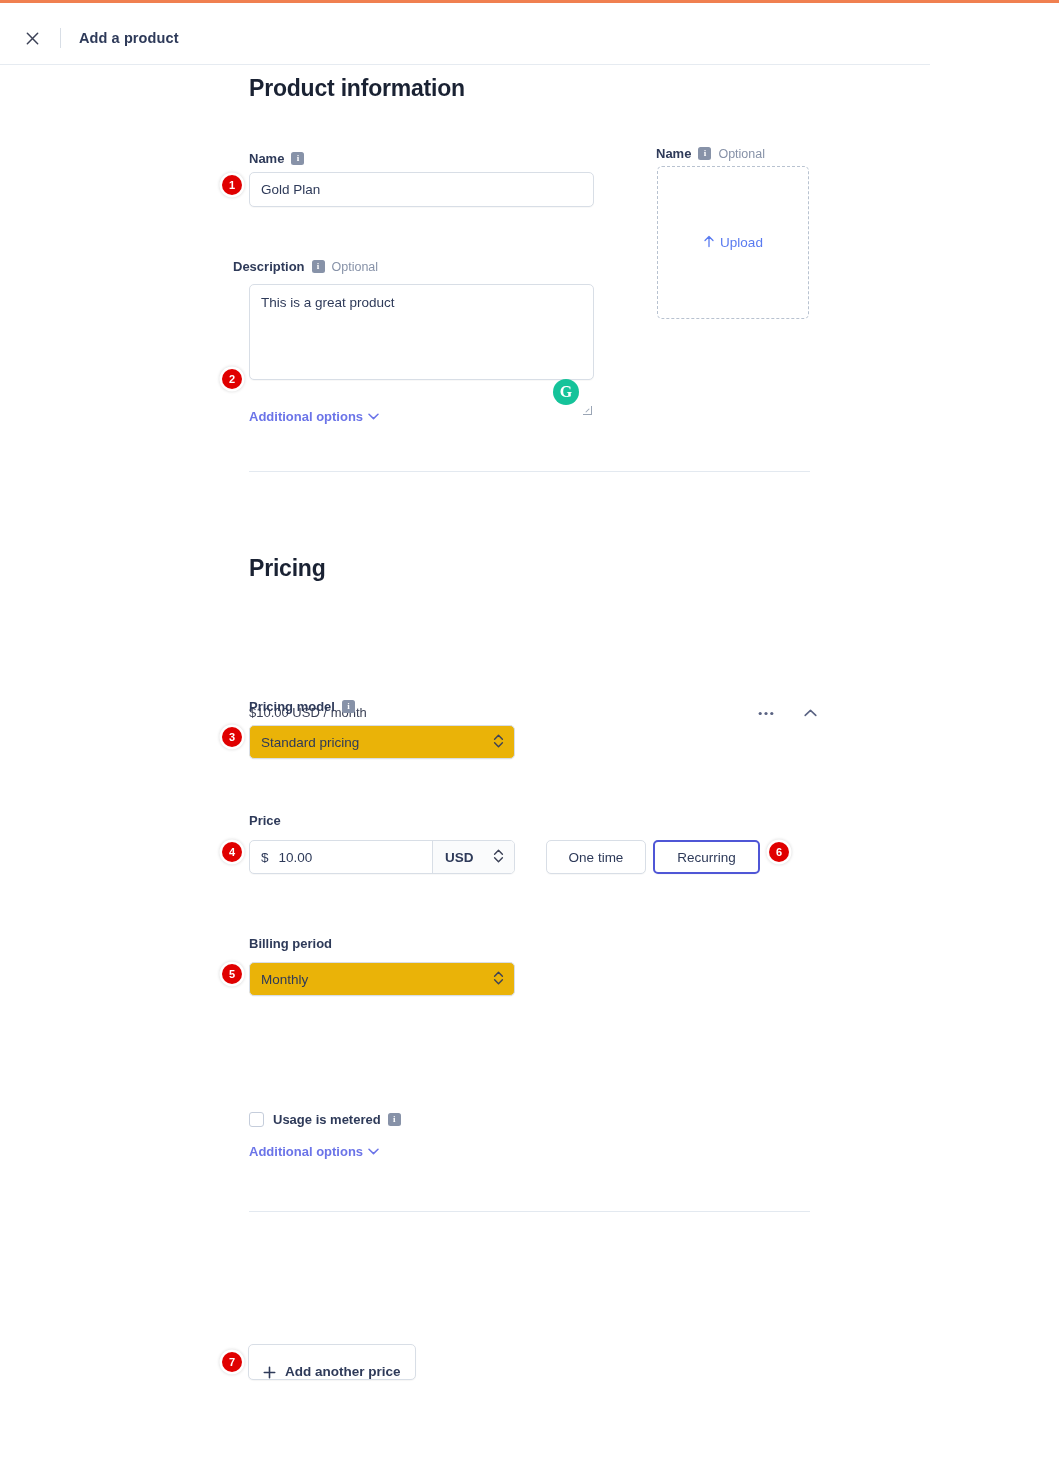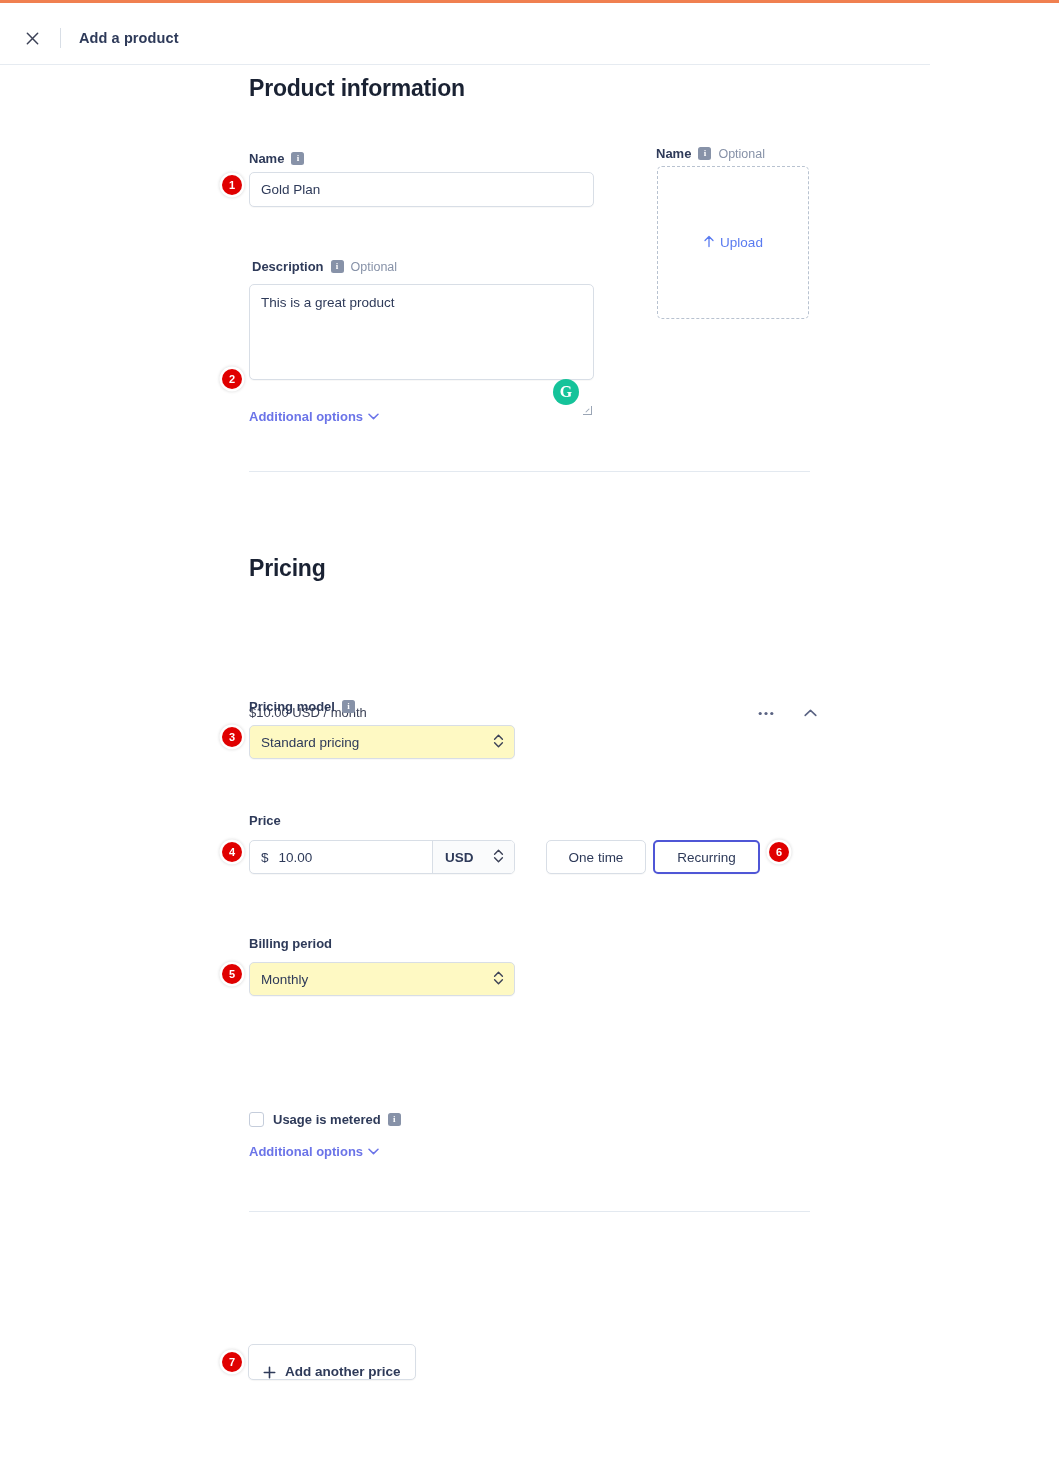--- a/index.html
+++ b/index.html
@@ -125,21 +125,21 @@
     display:flex; align-items:center; gap:5px; cursor:pointer;
   }
 
   .divider{
     position:absolute; left:249px; width:561px; height:1px; background:#e3e9f0;
   }
 
   
   .select-box{
     position:absolute; border:1px solid #d8dee6; border-radius:5px;
-    background:#fef9c3; height:34px; display:flex; align-items:center;
+    background:#eab308; height:34px; display:flex; align-items:center;
     justify-content:space-between; padding:0 10px 0 11px;
     font-size:13.5px; color:#2e3a59; cursor:pointer;
     box-shadow:0 1px 1px rgba(0,0,0,.03);
   }
   .chev-updown{ color:#3c4257; font-size:12px; line-height:1; }
 
   
   .price-group{
     position:absolute; left:249px; top:775px;
     display:flex; height:34px; width:266px;
@@ -231,21 +231,21 @@
 
   <div class="section-title" style="top:10px;">Product information</div>
 
   <div class="field-label" style="position:absolute;left:249px;top:86px;">
     <span>Name</span>
     <span class="info-icon">i</span>
   </div>
   <div class="step" style="left:222px;top:110px;">1</div>
   <input class="txt-input" style="position: absolute; left: 249px; top: 107px; width: 345px; height: 35px;" value="Gold Plan">
 
-  <div class="field-label" style="position:absolute;left:252px;top:194px;align-items:center;">
+  <div class="field-label" style="position:absolute;left:233px;top:194px;align-items:center;">
     <span>Description</span>
     <span class="info-icon">i</span>
     <span class="optional">Optional</span>
   </div>
   <div class="step" style="left:222px;top:304px;">2</div>
   <textarea class="txt-input" style="position: absolute; left: 249px; top: 219px; width: 345px; height: 96px; padding: 9px 11px; resize: none; line-height: 1.4;">This is a great product</textarea>
   <div class="gram">G</div>
   <div class="resize-grip"></div>
 
   <div class="field-label img-label">

